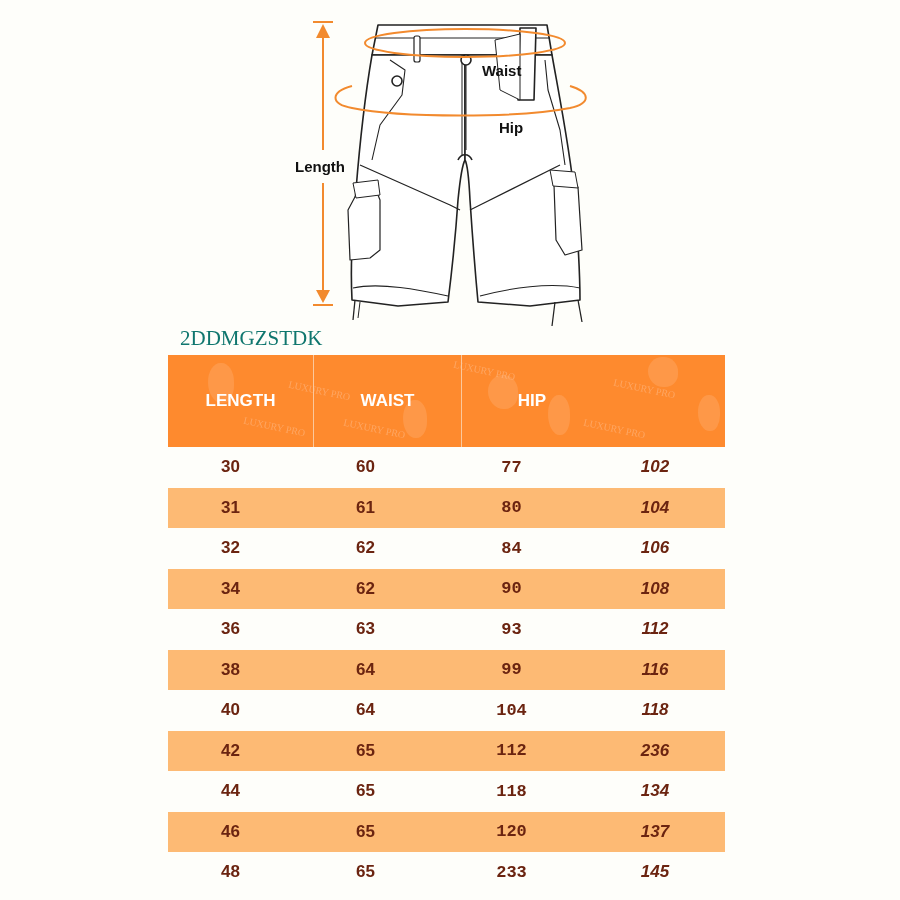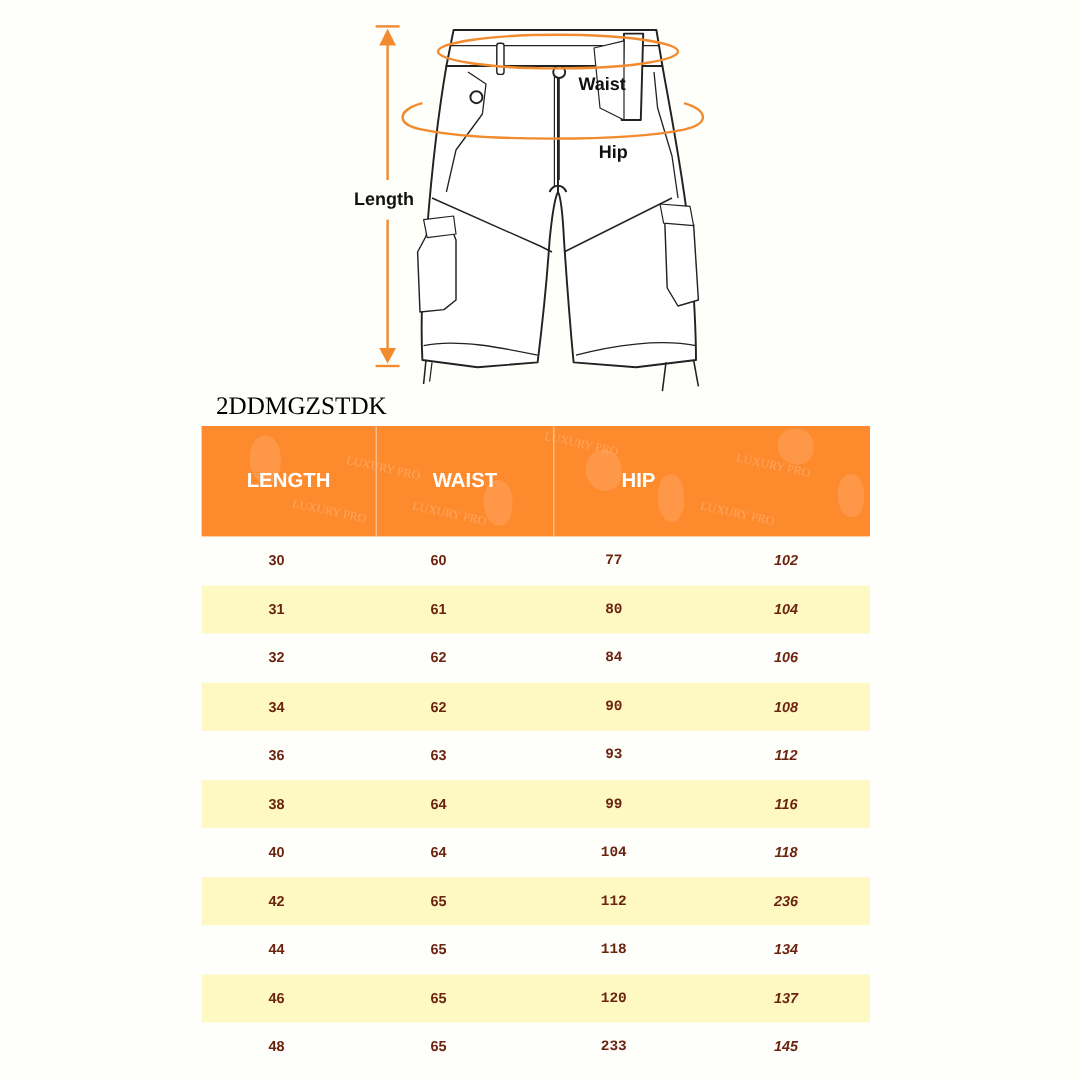--- a/index.html
+++ b/index.html
@@ -33,21 +33,21 @@
     #lbl-length { left: 295px; top: 159px; }
     #lbl-waist  { left: 482px; top: 63px; font-size: 15px; }
     #lbl-hip    { left: 499px; top: 120px; font-size: 15px; }
 
     #product-code {
       position: absolute;
       left: 180px;
       top: 328px;
       font-family: "Liberation Serif", serif;
       font-size: 21px;
-      color: #000000;
+      color: #0f766e;
       letter-spacing: 0px;
       line-height: 1;
     }
 
     #size-table {
       position: absolute;
       left: 168px;
       top: 355px;
       width: 557px;
     }
@@ -96,27 +96,27 @@
 
     .tbody {
       position: relative;
     }
     .tr {
       display: flex;
       height: 40.5px;
       align-items: center;
     }
     .tr.band {
-      background: #fef9c3;
+      background: #fdba74;
     }
     .td {
       text-align: center;
       color: #6B2410;
       font-weight: bold;
-      font-size: 12px;
+      font-size: 17px;
     }
     .td.c0 { width: 125px; padding-right: 0px; }
     .td.c1 { width: 145px; }
     .td.c2 { width: 147px; font-family: Liberation Mono, monospace; }
     .td.c3 { width: 140px; font-style: italic; }
   </style>
 </head>
 <body>
 
 <div id="diagram">

